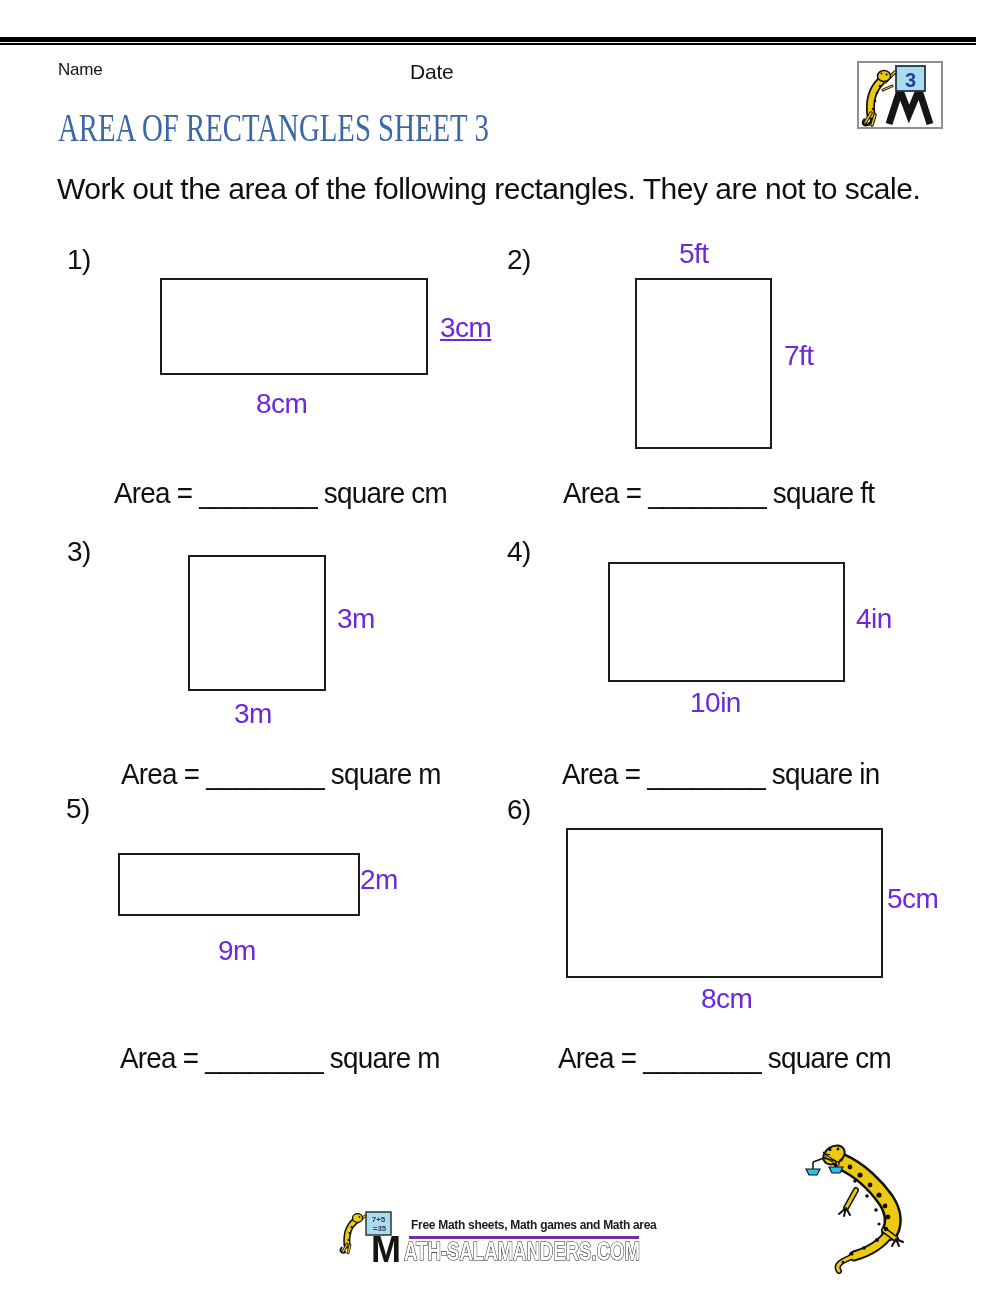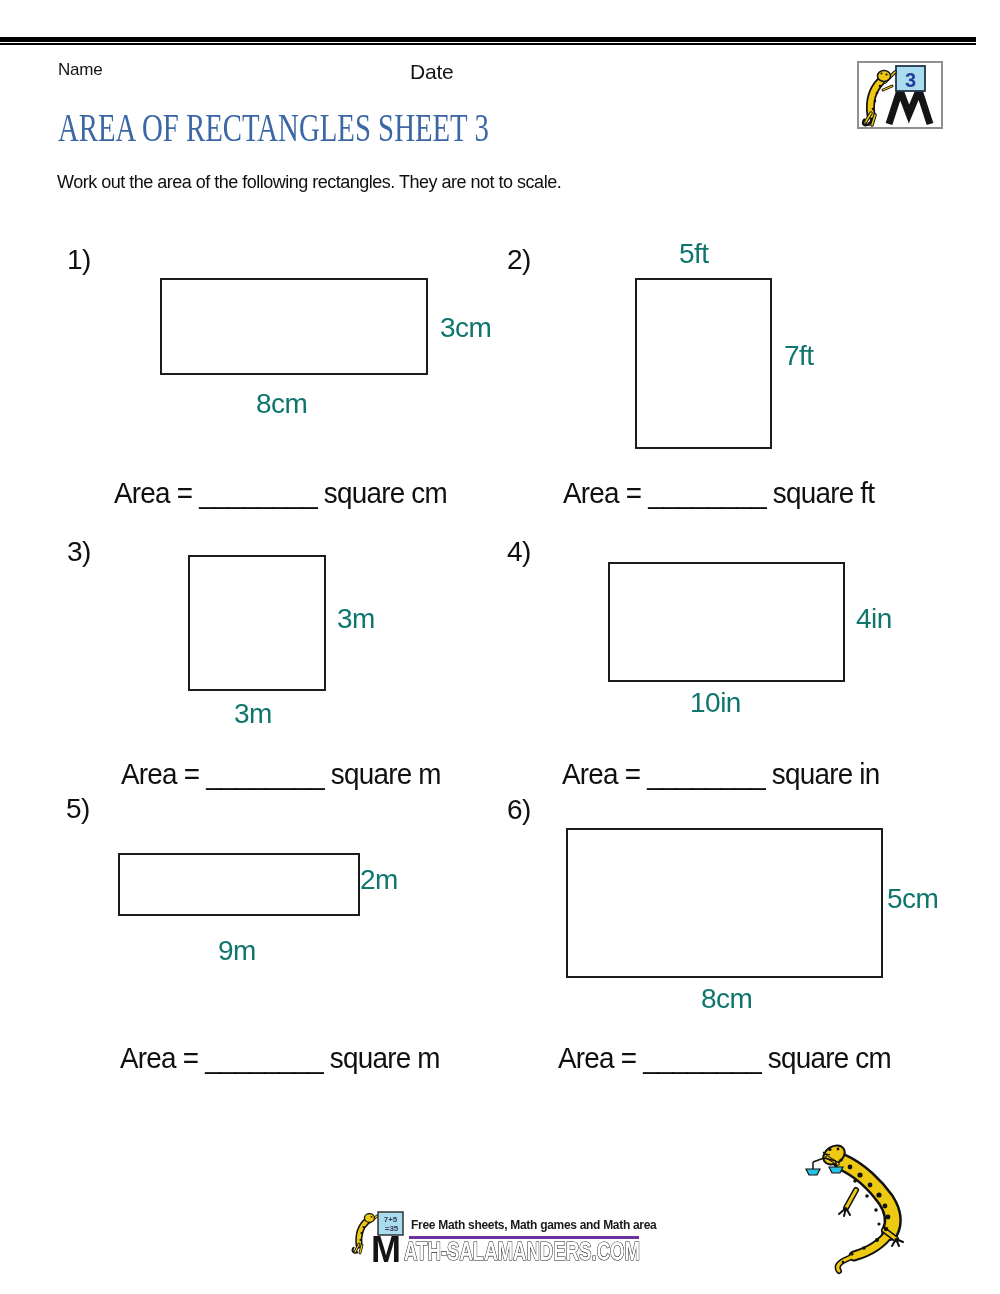--- a/index.html
+++ b/index.html
@@ -21,53 +21,53 @@
     border:2px solid #8f8f8f;background:#fff;box-sizing:border-box;
   }
   .page-title{
     position:absolute;left:58px;top:104px;margin:0;
     font-family:"Liberation Serif","DejaVu Serif",serif;font-weight:400;
     font-size:40px;color:#3b67a5;white-space:nowrap;
     transform:scaleX(0.72);transform-origin:0 0;
   }
   .instruction{
     position:absolute;left:57px;top:172px;margin:0;
-    font-size:18px;letter-spacing:-0.5px;color:#0f0f0f;white-space:nowrap;
+    font-size:30px;letter-spacing:-0.5px;color:#0f0f0f;white-space:nowrap;
   }
 
   .pnum{position:absolute;font-size:28px;letter-spacing:-0.5px;color:#101010;}
   .rect{position:absolute;border:2px solid #1c1c1c;background:#fff;box-sizing:border-box;}
-  .dim{position:absolute;font-size:28px;letter-spacing:-0.5px;color:#0f766e;white-space:nowrap;}
+  .dim{position:absolute;font-size:28px;letter-spacing:-0.5px;color:#6d28d9;white-space:nowrap;}
   .answer{
     position:absolute;font-size:29px;letter-spacing:-0.8px;color:#101010;white-space:nowrap;
     transform:scaleX(0.96);transform-origin:0 0;
   }
 
   
   .n1{left:67px;top:244px;}  .r1{left:160px;top:278px;width:268px;height:97px;}
-  .d1h{left:440px;top:312px;} .d1w{left:256px;top:388px;}
+  .d1h{left:440px;top:312px;text-decoration:underline;} .d1w{left:256px;top:388px;}
   .a1{left:114px;top:477px;}
   .n2{left:507px;top:244px;} .r2{left:635px;top:278px;width:137px;height:171px;}
   .d2t{left:679px;top:238px;} .d2h{left:784px;top:340px;}
   .a2{left:563px;top:477px;}
   .n3{left:67px;top:536px;}  .r3{left:188px;top:555px;width:138px;height:136px;}
   .d3h{left:337px;top:603px;} .d3w{left:234px;top:698px;}
   .a3{left:121px;top:758px;}
   .n4{left:507px;top:536px;} .r4{left:608px;top:562px;width:237px;height:120px;}
   .d4h{left:856px;top:603px;text-align:center;} .d4w{left:690px;top:687px;}
   .a4{left:562px;top:758px;}
   .n5{left:66px;top:793px;}  .r5{left:118px;top:853px;width:242px;height:63px;}
   .d5h{left:360px;top:864px;} .d5w{left:218px;top:935px;}
   .a5{left:120px;top:1042px;}
   .n6{left:507px;top:794px;} .r6{left:566px;top:828px;width:317px;height:150px;}
   .d6h{left:887px;top:883px;} .d6w{left:701px;top:983px;}
   .a6{left:558px;top:1042px;}
 
   
-  .easel-icon{position:absolute;left:351px;top:1211px;}
+  .easel-icon{position:absolute;left:339px;top:1211px;}
   .tagline{
     position:absolute;left:411px;top:1218px;font-size:12px;font-weight:700;
     letter-spacing:-0.3px;color:#1a1a1a;white-space:nowrap;
   }
   .purple-rule{position:absolute;left:409px;top:1236px;width:230px;height:3px;background:#7030a0;}
   .wordmark-svg{position:absolute;left:371px;top:1233px;}
   .salamander-scales{position:absolute;left:800px;top:1136px;}
 </style>
 </head>
 <body>

